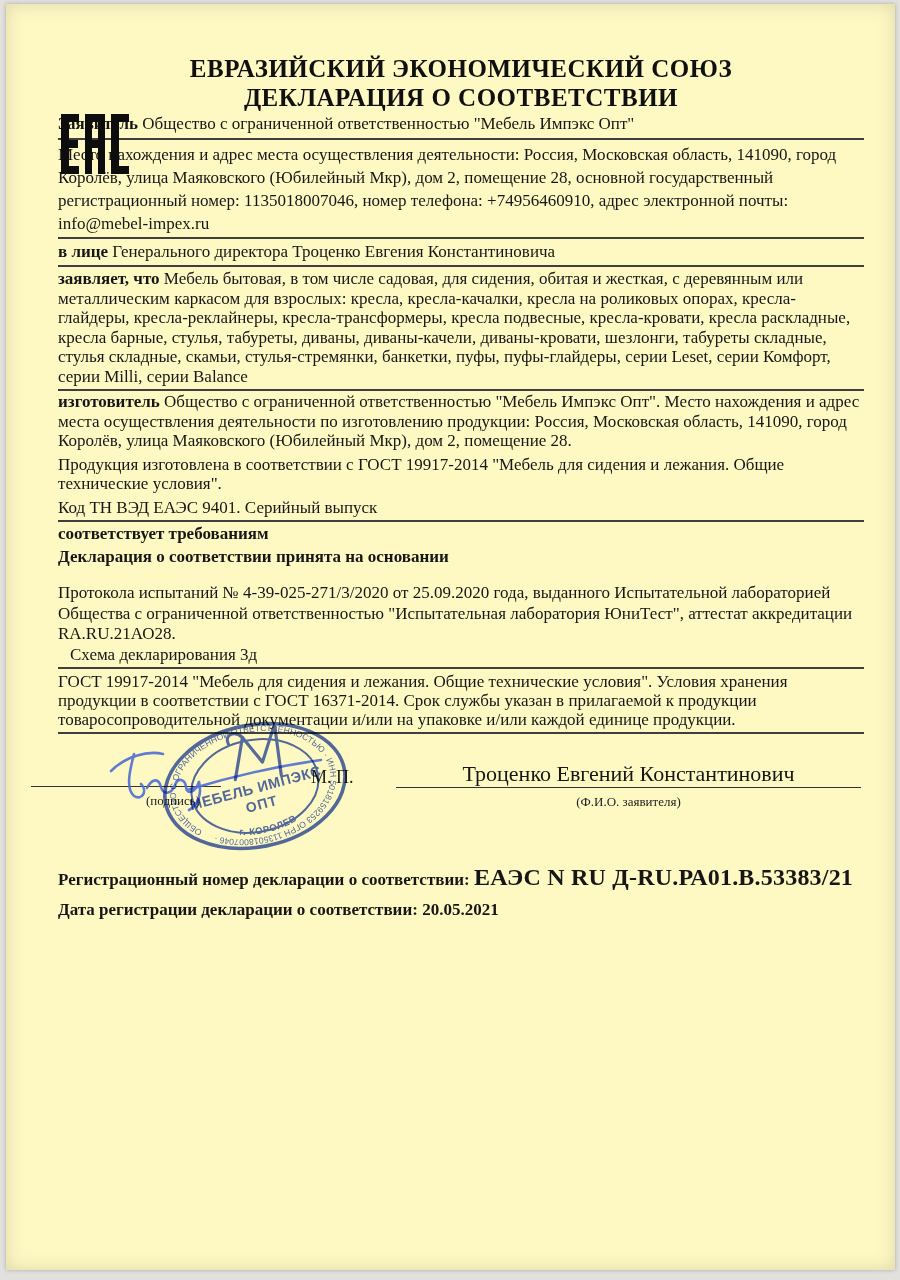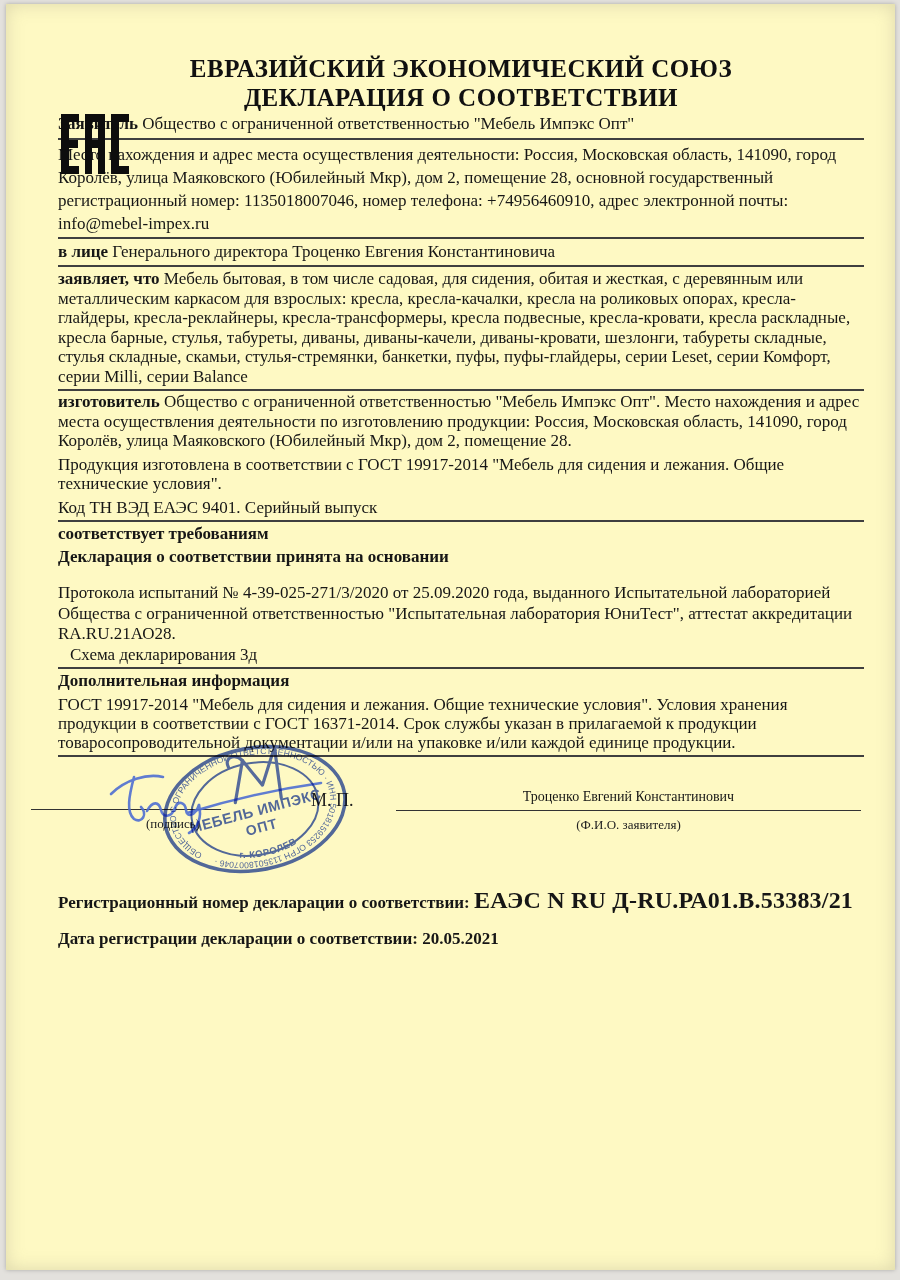--- a/index.html
+++ b/index.html
@@ -36,32 +36,32 @@
   .meets-text{margin-top:2px;padding-bottom:2px;line-height:21px;}
   .basis-text{margin-top:15px;line-height:20.5px;}
   .scheme{padding-bottom:2px;line-height:20.5px;margin-left:12px;}
   .addl-text{margin-top:3px;padding-bottom:3px;line-height:19px;}
   .validity{font-weight:bold;margin-top:5px;}
   .sig-block{position:relative;height:118px;margin-top:2px;}
   .sig-line-left{position:absolute;left:-27px;top:50px;width:190px;border-bottom:1.5px solid #333;}
   .sig-caption{position:absolute;left:88px;top:53px;font-size:13px;color:#222;}
   .mp{position:absolute;left:253px;top:30px;font-size:18px;color:#1d1d1d;}
   .fio-wrap{position:absolute;left:338px;top:26px;width:465px;text-align:center;}
-  .fio-name{font-size:14px;border-bottom:1.5px solid #333;padding-bottom:2px;}
+  .fio-name{font-size:22px;border-bottom:1.5px solid #333;padding-bottom:2px;}
   .fio-caption{font-size:13px;margin-top:2px;color:#222;}
   .signature-svg{position:absolute;left:45px;top:3px;pointer-events:none;}
   .stamp-svg{
     position:absolute;left:97px;top:-22px;
     transform:rotate(-11deg);
     opacity:.88;
     mix-blend-mode:multiply;
   }
   .reg-line{margin-top:12px;font-weight:bold;font-size:17px;}
   .reg-value{font-size:24px;letter-spacing:.2px;text-align:center;}
-  .date-line{margin-top:13px;font-weight:bold;font-size:17px;}
+  .date-line{margin-top:7px;font-weight:bold;font-size:17px;}
   b.lbl{font-weight:bold;}
   .stamp-sans{font-family:"Liberation Sans",sans-serif;}
 </style>
 </head>
 <body>
 
 <div class="paper">
   <div class="content">
 
     <div class="title">
@@ -108,21 +108,20 @@
     <p class="para heading">соответствует требованиям</p>
 
 
     <p class="para heading">Декларация о соответствии принята на основании</p>
 
     <div class="rule">
       <p class="para basis-text">Протокола испытаний № 4-39-025-271/3/2020 от 25.09.2020 года, выданного Испытательной лабораторией Общества с ограниченной ответственностью "Испытательная лаборатория ЮниТест", аттестат аккредитации RA.RU.21АО28.</p>
       <p class="para scheme">Схема декларирования 3д</p>
     </div>
 
-    <p class="para heading">Дополнительная информация</p>
 
     <p class="para addl-text rule">ГОСТ 19917-2014 "Мебель для сидения и лежания. Общие технические условия". Условия хранения продукции в соответствии с ГОСТ 16371-2014. Срок службы указан в прилагаемой к продукции товаросопроводительной документации и/или на упаковке и/или каждой единице продукции.</p>
 
 
     <div class="sig-block">
 
       <div class="sig-line-left"></div>
       <div class="sig-caption">(подпись)</div>
 
       <div class="mp">М. П.</div>

